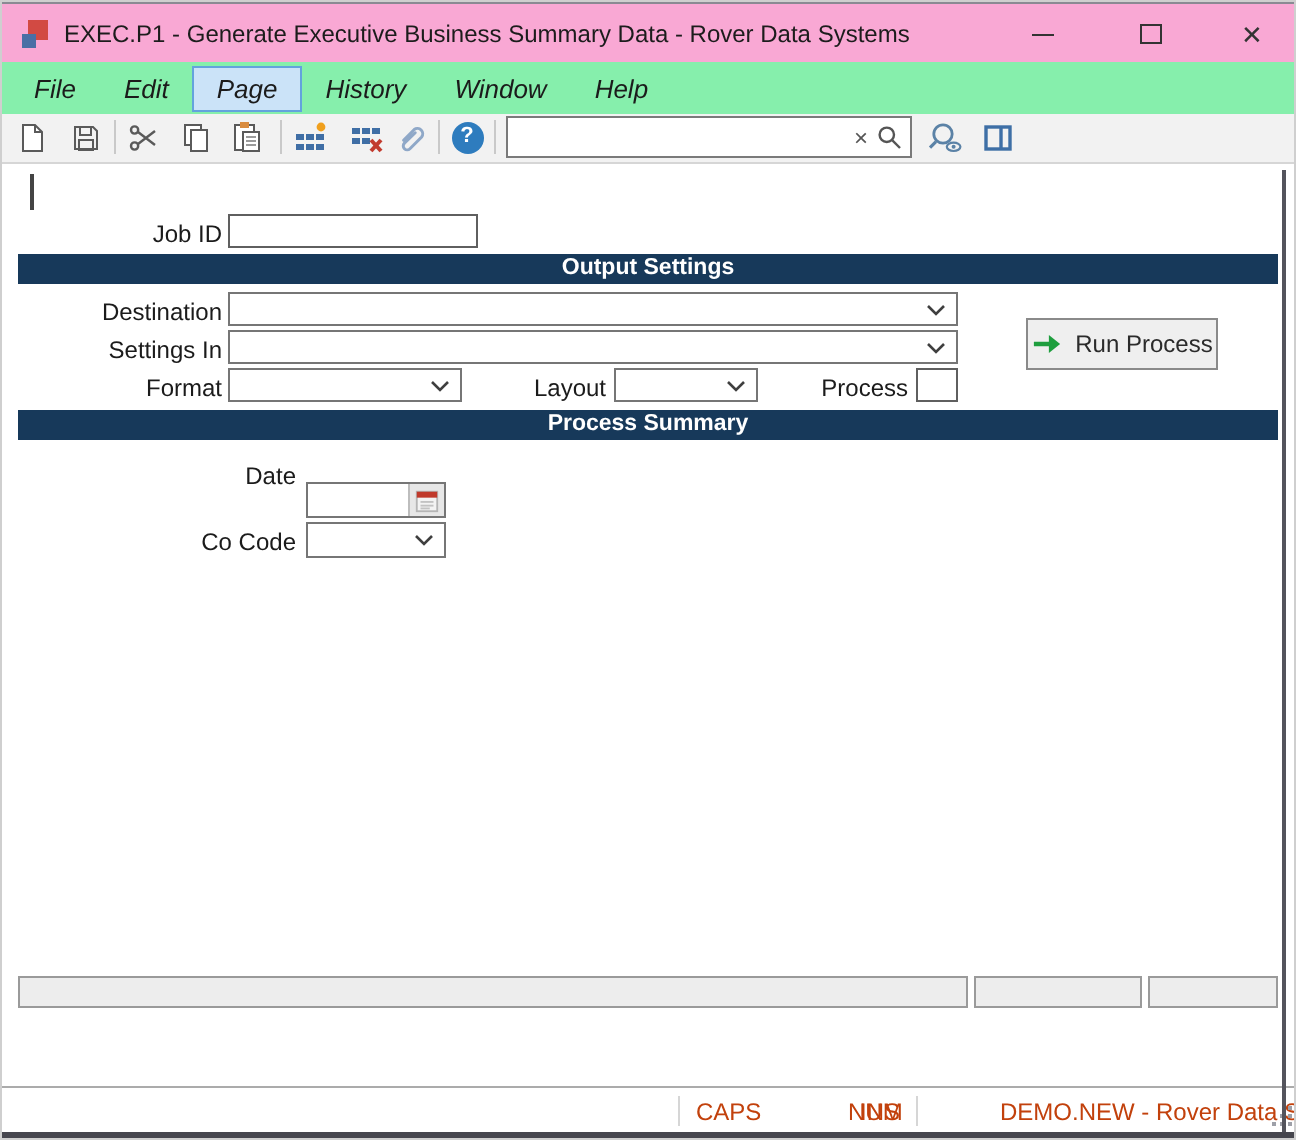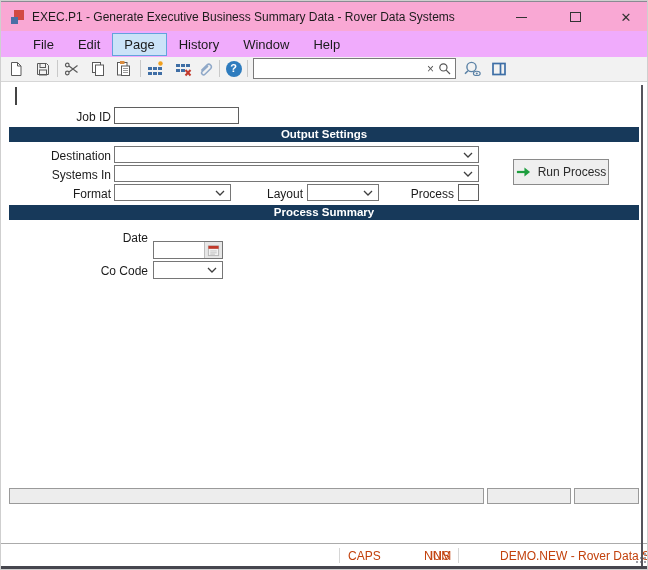--- a/index.html
+++ b/index.html
@@ -16,21 +16,21 @@
   .app-icon { position:absolute; left:9px; top:7px; width:16px; height:16px; }
   .title-text { position:absolute; left:31px; top:8px; font-size:12px; color:#1c1c1c; white-space:nowrap; }
   .win-btn { position:absolute; top:0; height:30px; display:flex; align-items:center; justify-content:center; cursor:default; }
   .btn-min { left:500px; width:40px; }
   .btn-max { left:554px; width:40px; }
   .btn-close { left:602px; width:46px; font-size:13px; color:#333; }
   .min-glyph { width:11px; height:0; border-bottom:1.4px solid #333; }
   .max-glyph { width:11px; height:10px; border:1.2px solid #333; background:transparent; }
   
   .menubar { position:absolute; left:0; top:30px; width:648px; height:26px;
-    background:#f0abfc; display:flex; align-items:center; padding-left:20px; }
+    background:#86efac; display:flex; align-items:center; padding-left:4px;font-style:italic; }
   .menu-item { padding:3px 11px; font-size:13px; color:#1b1b1b; border:1px solid transparent; }
   .menu-item.active { background:#cbe3f8; border:1px solid #63a3dd; }
   
   .toolbar { position:absolute; left:0; top:56px; width:648px; height:25px;
     background:#f2f2f2; border-bottom:1px solid #d6d6d6; }
   .tb { position:absolute; top:3px; width:17px; height:17px; display:flex; align-items:center; justify-content:center; }
   .tb svg { display:block; }
   .tb-sep { position:absolute; top:3px; width:1px; height:17px; background:#c9c9c9; }
   .help-circle { width:16px; height:16px; border-radius:50%; background:#2e7cbe; color:#fff;
     font-size:11px; font-weight:bold; display:flex; align-items:center; justify-content:center; line-height:1; }
@@ -219,21 +219,21 @@
     <div class="section-bar" style="top:45px">Output Settings</div>
 
     <span class="flabel" style="left:0; top:66px; width:110px">Destination</span>
     <div class="combo" style="left:113px; top:64px; width:365px; height:17px">
       <span class="val"></span>
       <svg width="10" height="6" viewBox="0 0 10 6">
           <path d="M1 1 L5 5 L9 1" fill="none" stroke="#3f3f3f" stroke-width="1.3"></path>
         </svg>
     </div>
 
-    <span class="flabel" style="left:0; top:85px; width:110px">Systems In</span>
+    <span class="flabel" style="left:0; top:85px; width:110px">Settings In</span>
     <div class="combo" style="left:113px; top:83px; width:365px; height:17px">
       <span class="val"></span>
       <svg width="10" height="6" viewBox="0 0 10 6">
           <path d="M1 1 L5 5 L9 1" fill="none" stroke="#3f3f3f" stroke-width="1.3"></path>
         </svg>
     </div>
 
     <span class="flabel" style="left:0; top:104px; width:110px">Format</span>
     <div class="combo" style="left:113px; top:102px; width:117px; height:17px">
       <span class="val"></span>

